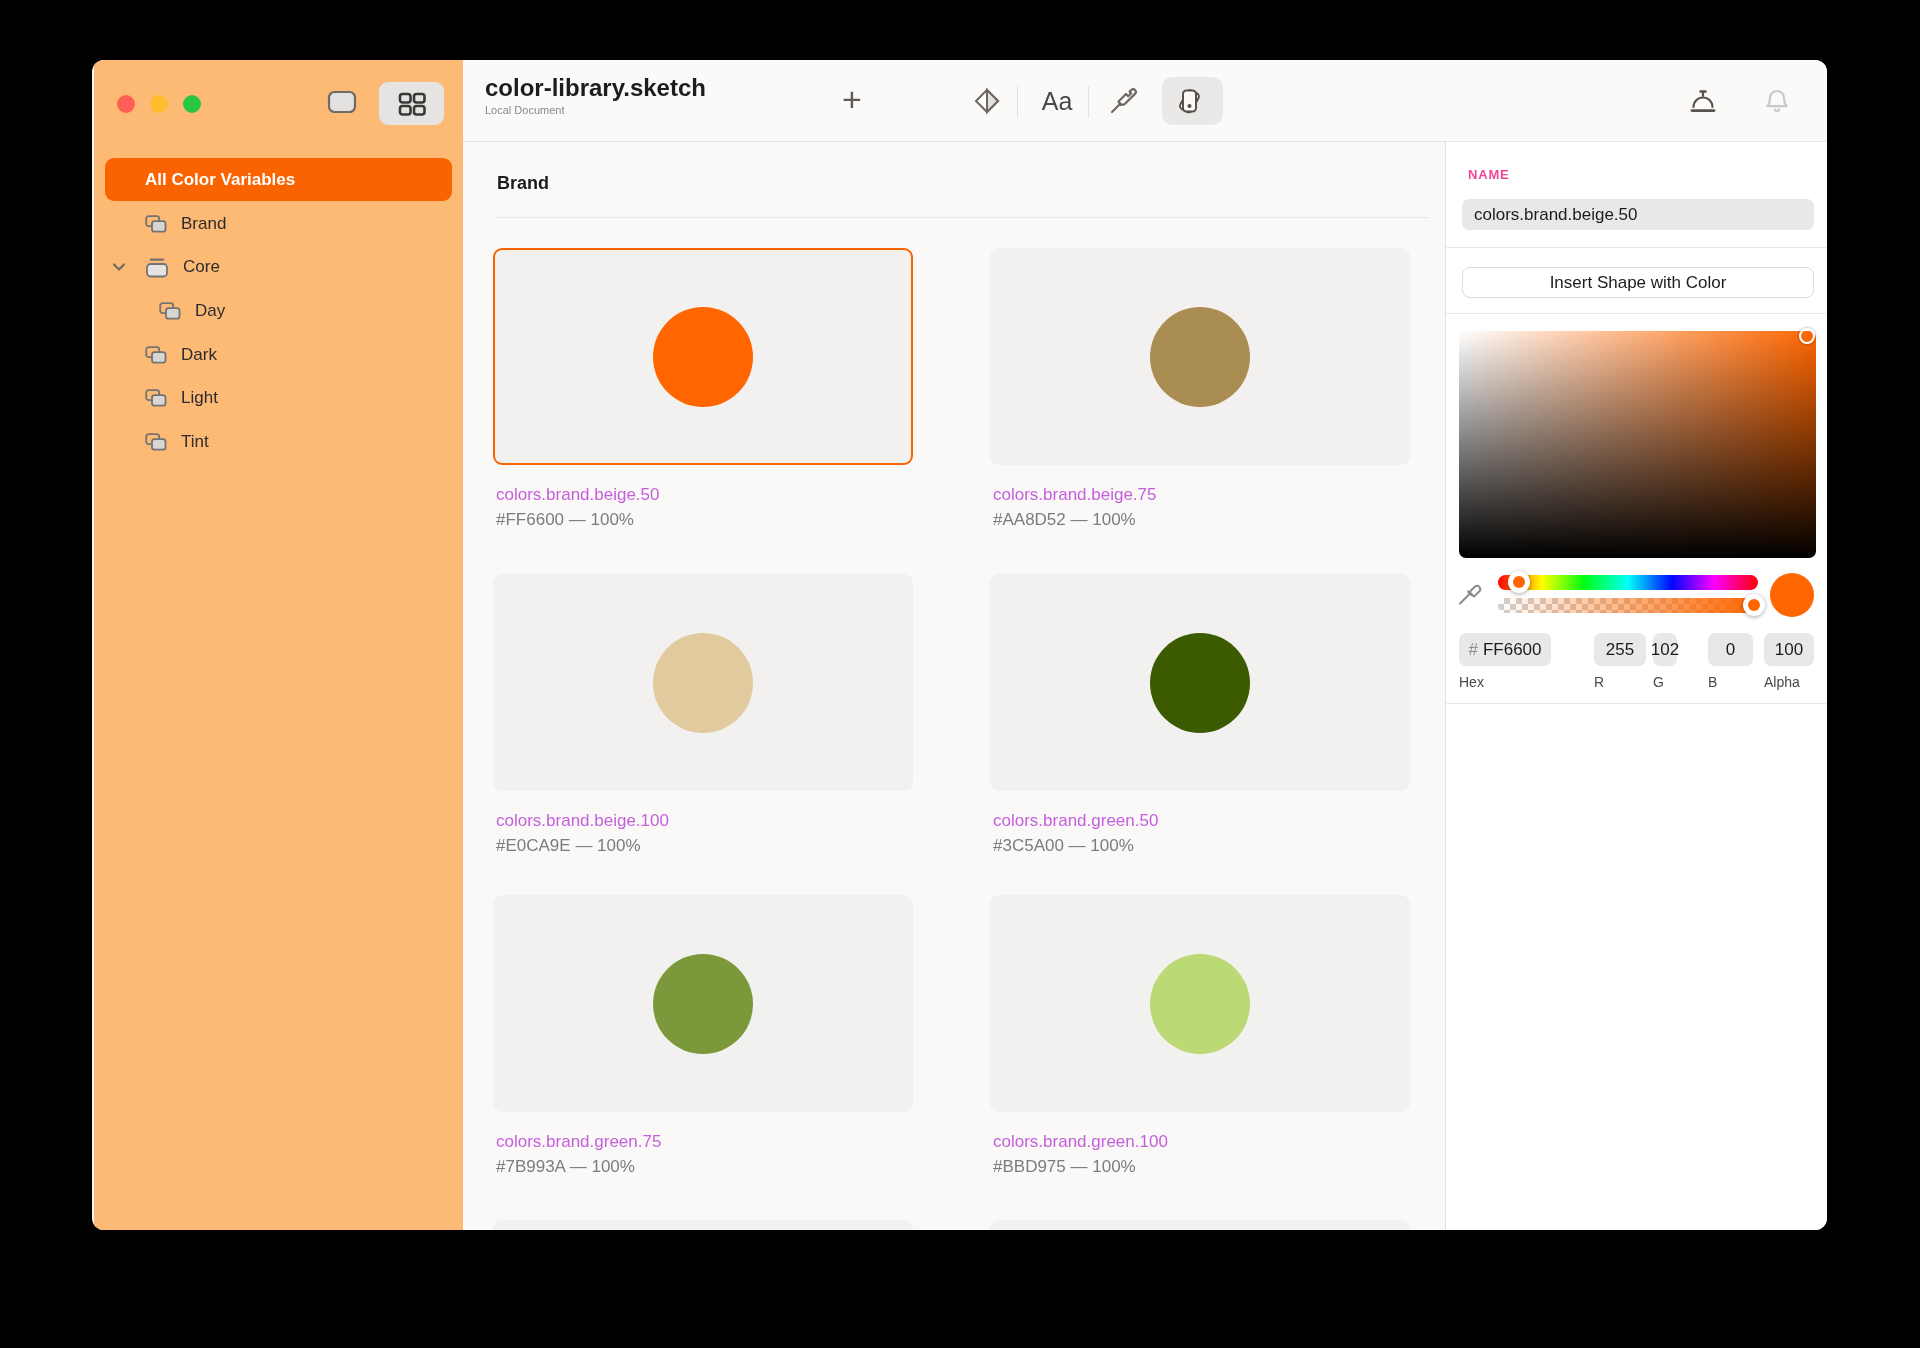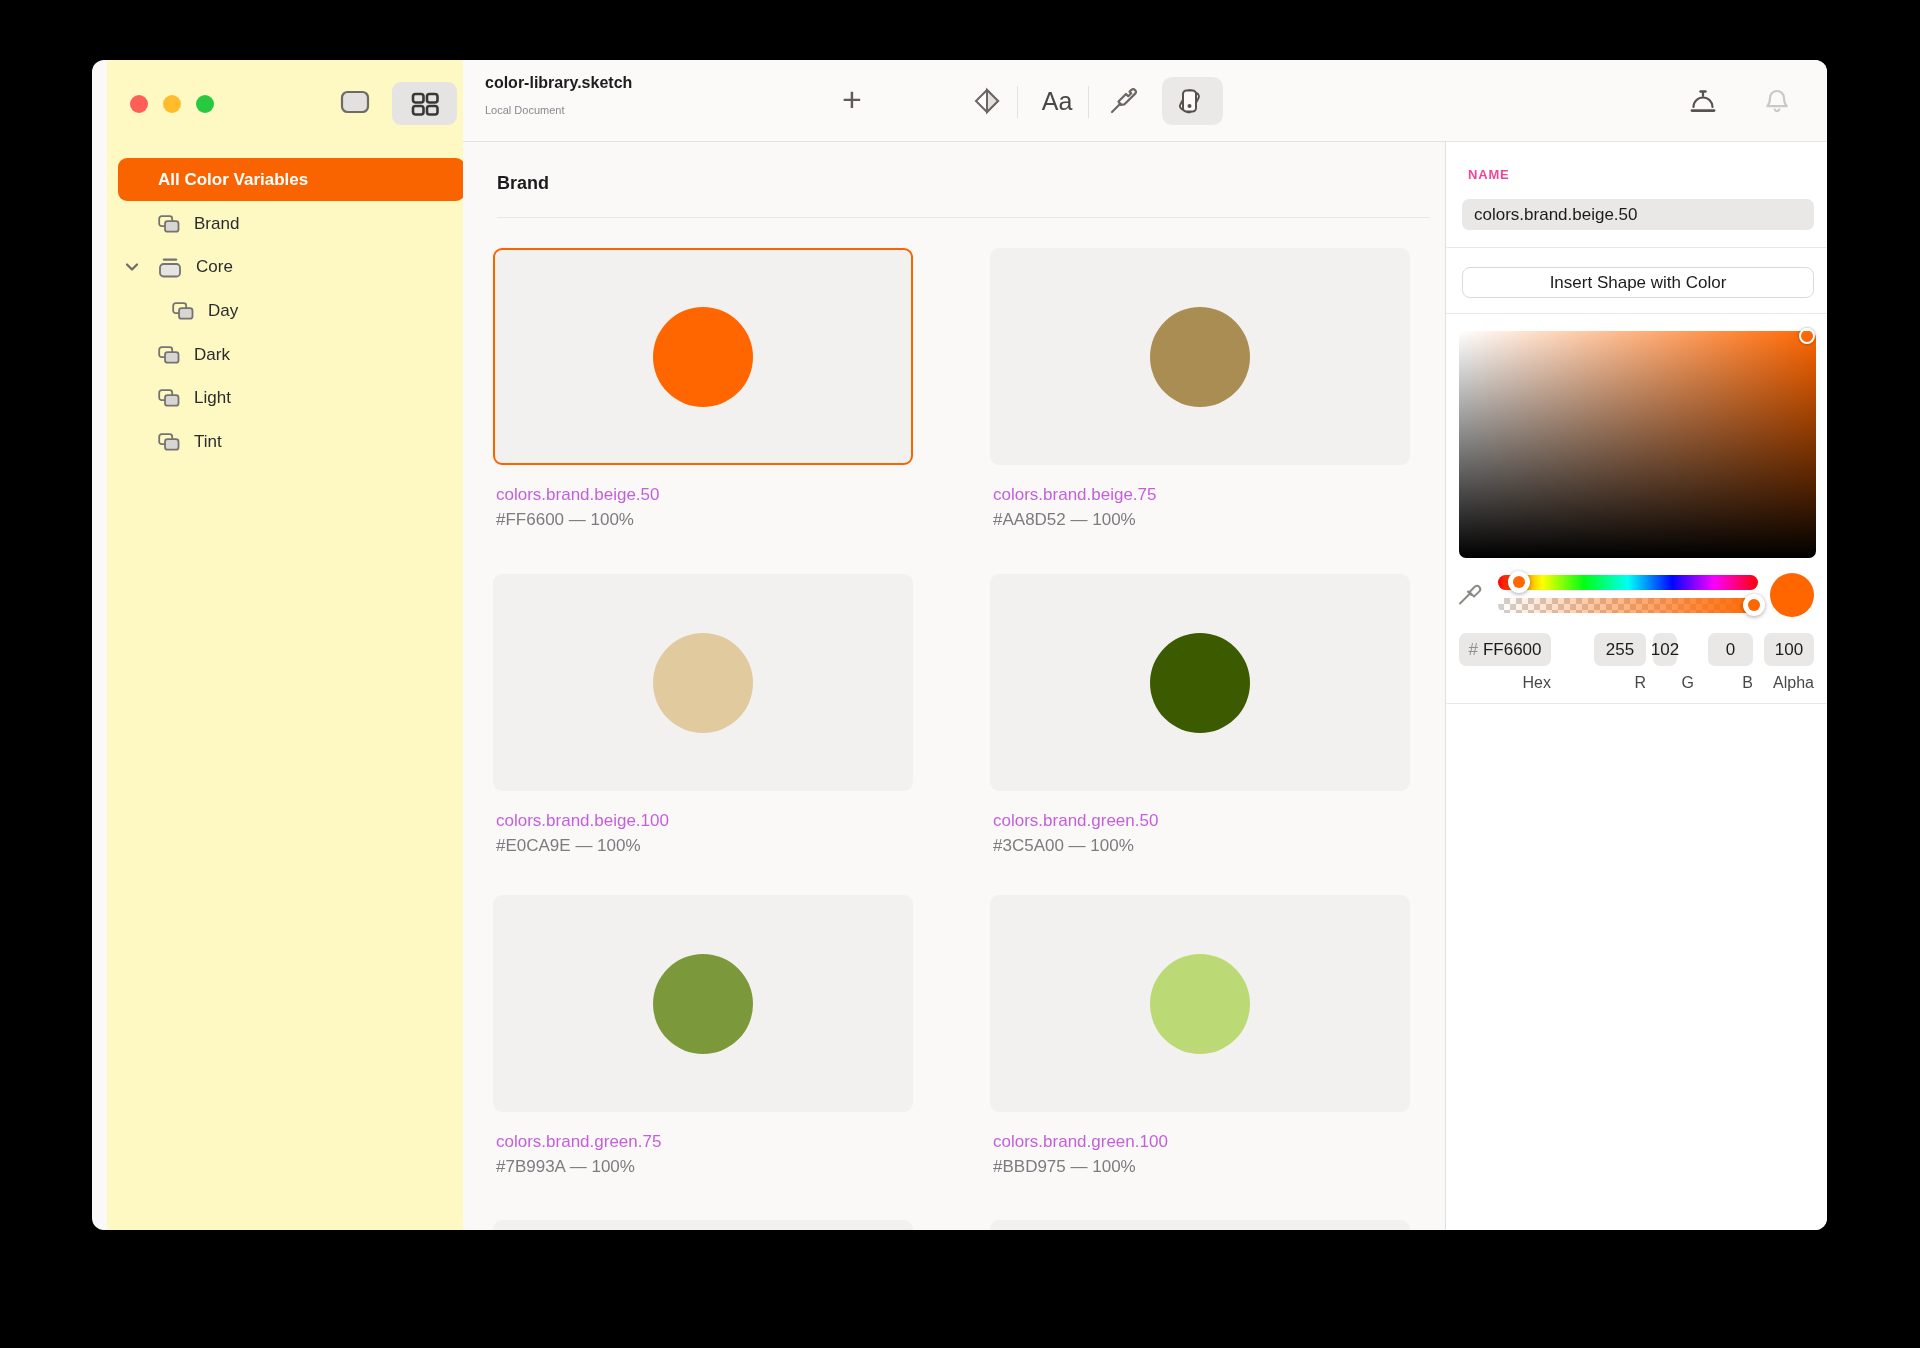--- a/index.html
+++ b/index.html
@@ -2,37 +2,37 @@
 <html><head>
 <meta charset="utf-8">
 <style>
   * { margin:0; padding:0; box-sizing:border-box; }
   html,body { width:1920px; height:1348px; background:#000; font-family:"Liberation Sans","DejaVu Sans",sans-serif; }
   .stage { position:relative; width:1920px; height:1348px; background:#000; overflow:hidden; }
   .window { position:absolute; left:92px; top:60px; width:1735px; height:1170px; background:#FAF9F8;
             border-radius:12px; overflow:hidden; box-shadow:0 40px 120px rgba(0,0,0,.65); }
 
   
-  .sidebar { position:absolute; left:15px; top:0; width:371px; height:100%; background:#fef9c3; border-right:1px solid #E0DFDD; }
+  .sidebar { position:absolute; left:2px; top:0; width:371px; height:100%; background:#fdba74; border-right:1px solid #E0DFDD; }
   .traffic { position:absolute; left:23px; top:35px; display:flex; gap:15px; }
   .traffic span { width:18px; height:18px; border-radius:50%; display:block; }
   .tb-icon-btn { position:absolute; display:flex; align-items:center; justify-content:center; }
   .toggle-btn { left:229px; top:24px; width:38px; height:36px; }
   .grid-btn { left:285px; top:22px; width:65px; height:43px; background:#E6E4E2; border-radius:9px; }
   .all-colors { position:absolute; left:11px; top:98px; width:347px; height:43px; border:none; border-radius:9px;
                 color:#fff; font-weight:700; font-size:17px; text-align:left; padding-left:40px; font-family:inherit; }
   .tree { position:absolute; left:0; top:0; width:100%; }
   .tree-row { position:absolute; left:0; width:100%; height:44px; display:flex; align-items:center; gap:14px; padding-left:51px; }
   .tree-row.nested { padding-left:65px; }
   .tree-row .lbl { font-size:17px; color:#2C2C2E; }
   .chev { position:absolute; left:18px; top:50%; transform:translateY(-50%); }
 
   
   .titlebar { position:absolute; left:371px; top:0; width:1364px; height:82px; background:#FBFAF9; border-bottom:1px solid #E5E4E2; }
-  .doc-title { position:absolute; left:22px; top:14px; font-size:16px; font-weight:700; color:#1D1D1F; }
+  .doc-title { position:absolute; left:22px; top:14px; font-size:24px; font-weight:700; color:#1D1D1F; }
   .doc-sub { position:absolute; left:22px; top:44px; font-size:11px; color:#89898E; }
   .tool { position:absolute; top:0; height:82px; display:flex; align-items:center; justify-content:center; }
   .plus { left:359px; width:60px; font-size:34px; font-weight:300; color:#5E5B58; padding-bottom:4px; }
   .sep { position:absolute; top:26px; width:1px; height:32px; background:#E3E1DF; }
   .aa { left:566px; width:56px; font-size:25px; color:#4A4846; }
   .palette-btn { position:absolute; left:699px; top:17px; width:61px; height:48px; background:#EBE9E7; border-radius:10px;
                  display:flex; align-items:center; justify-content:center; }
   .search { position:absolute; left:830px; top:20px; width:364px; height:42px; background:#FFFFFF; border:1px solid #DBD9D7;
             border-radius:10px; display:flex; align-items:center; padding:0 12px; gap:8px; }
   .search input { border:none; outline:none; background:transparent; font-size:18px; color:#3a3a3c; width:100%; font-family:inherit; }
@@ -68,21 +68,21 @@
              linear-gradient(45deg,#D2D0CD 25%,transparent 25% 75%,#D2D0CD 75%),
              linear-gradient(45deg,#D2D0CD 25%,#FFF 25% 75%,#D2D0CD 75%);
            background-size:100% 100%, 12px 12px, 12px 12px;
            background-position:0 0, 0 0, 6px 6px; }
   .knob { position:absolute; width:22px; height:22px; background:#fff; border-radius:50%;
           box-shadow:0 1px 4px rgba(0,0,0,.35); display:flex; align-items:center; justify-content:center; }
   .knob span { width:12px; height:12px; border-radius:50%; display:block; }
   .cur-color { position:absolute; left:324px; top:431px; width:44px; height:44px; border-radius:50%; }
   .field { position:absolute; top:491px; height:33px; background:#E9E8E6; border-radius:7px; font-size:17px; color:#1C1C1E;
            display:flex; align-items:center; justify-content:center; gap:5px; }
-  .f-label { position:absolute; top:532px; font-size:16px; color:#48484A; text-align:right; }
+  .f-label { position:absolute; top:532px; font-size:14px; color:#48484A; text-align:left; }
   .hex-prefix { color:#8E8E93; }
   svg { display:block; }
 </style>
 </head>
 <body>
 
 <div class="stage">
 <div class="window">
 
   <aside class="sidebar">

